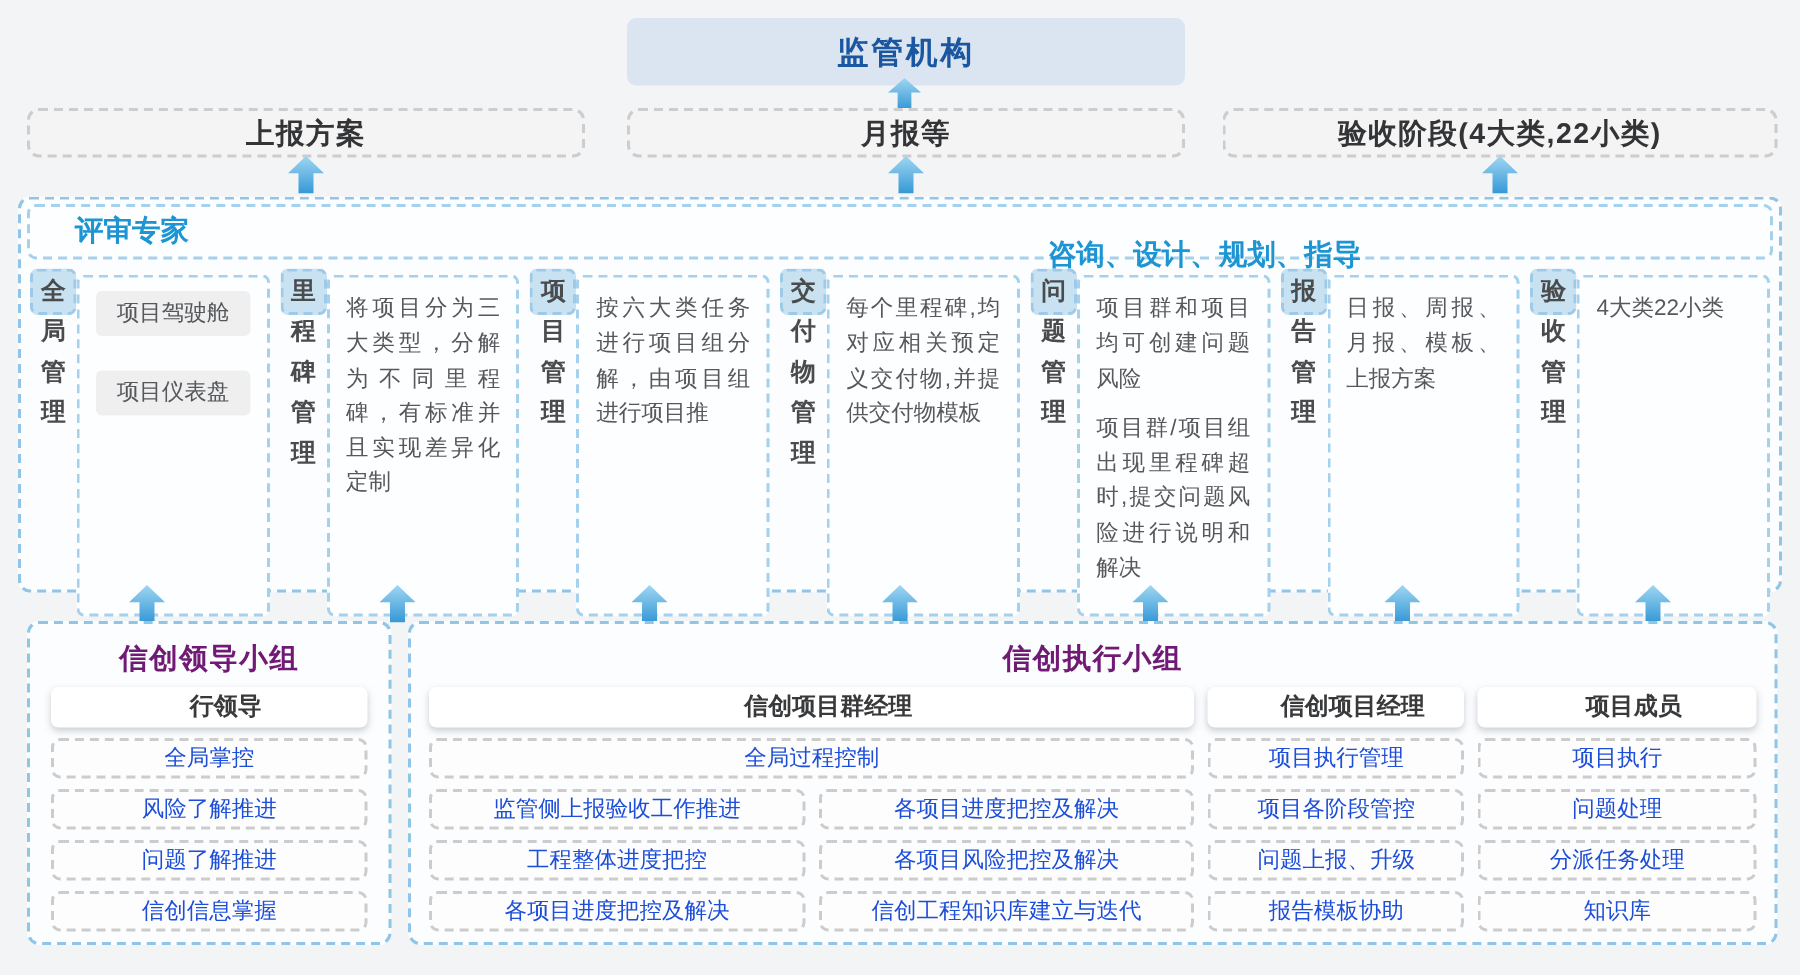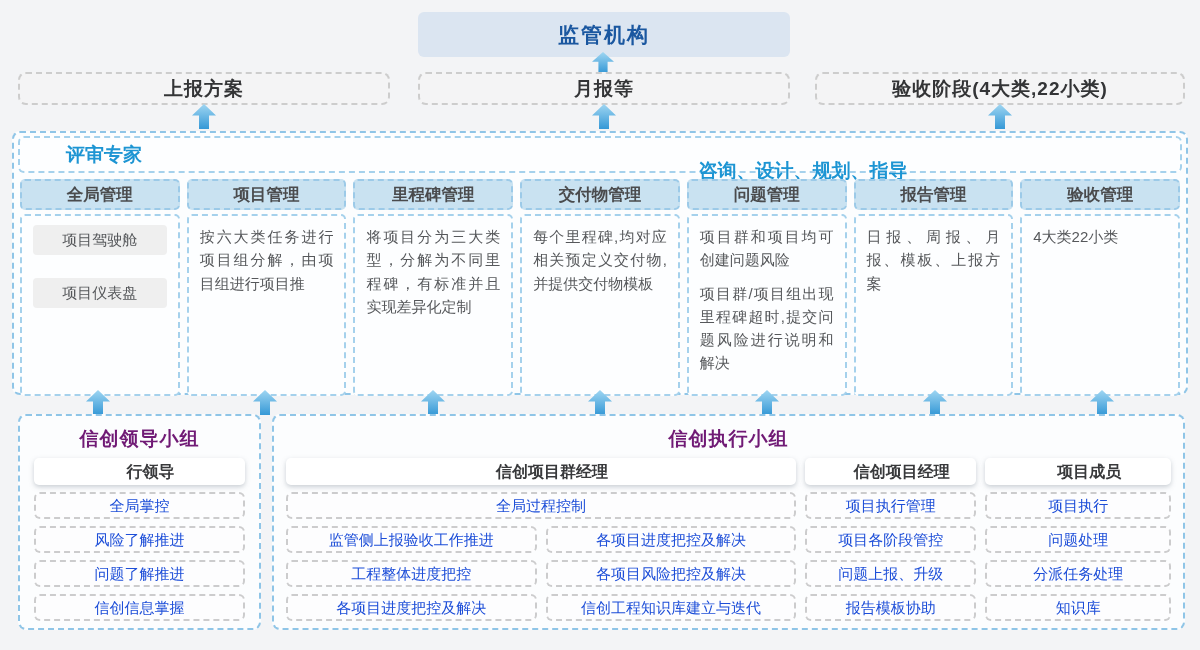--- a/index.html
+++ b/index.html
@@ -32,30 +32,30 @@
   
   .platform {
     position: absolute; left: 12px; top: 131px; width: 1176px; height: 264px;
     border: 2px dashed #8fc5e7; border-radius: 8px; background: #fcfdfe;
   }
   .plat-header {
     position: absolute; left: 4px; right: 4px; top: 3px; height: 37px;
     border: 2px dashed #a5d1ec; border-radius: 6px; background: #fdfeff;
   }
   .blue-title { font-size: 19px; font-weight: bold; color: #1d95d3; }
-  .expert-label  { position: absolute; left: 30px; top: 0; line-height: 33px; margin-left: 16px; }
+  .expert-label  { position: absolute; left: 30px; top: 0; line-height: 33px; }
   .advisory-label {
     position: absolute; left: 67.5%; top: 16px; line-height: 33px;
     transform: translateX(-50%); white-space: nowrap;
   }
   .modules {
     position: absolute; left: 6px; right: 6px; top: 46px; bottom: 6px;
     display: grid; grid-template-columns: repeat(7, 1fr); gap: 7px;
   }
-  .module { display: flex; flex-direction: column; }
+  .module { display: flex; flex-direction: row; }
   .module-header {
     flex: 0 0 31px; height: 31px;
     background: #c9e2f1; border: 2px dashed #9ccae8; border-radius: 5px;
     text-align: center; line-height: 27px;
     font-size: 16.5px; font-weight: bold; color: #4a4b4d;
   }
   .module-body {
     margin-top: 4px; flex: 1;
     border: 2px dashed #a5d1ec; border-radius: 5px; background: #fdfeff;
     padding: 9px 11px; font-size: 15px; color: #56585b;
@@ -143,30 +143,30 @@
 
       <div class="module">
         <div class="module-header">全局管理</div>
         <div class="module-body">
           <div class="tag">项目驾驶舱</div>
           <div class="tag">项目仪表盘</div>
         </div>
       </div>
 
       <div class="module">
+        <div class="module-header">里程碑管理</div>
+        <div class="module-body">
+          <p>将项目分为三大类型，分解为不同里程碑，有标准并且实现差异化定制</p>
+        </div>
+      </div>
+
+      <div class="module">
         <div class="module-header">项目管理</div>
         <div class="module-body">
           <p>按六大类任务进行项目组分解，由项目组进行项目推</p>
-        </div>
-      </div>
-
-      <div class="module">
-        <div class="module-header">里程碑管理</div>
-        <div class="module-body">
-          <p>将项目分为三大类型，分解为不同里程碑，有标准并且实现差异化定制</p>
         </div>
       </div>
 
       <div class="module">
         <div class="module-header">交付物管理</div>
         <div class="module-body">
           <p>每个里程碑,均对应相关预定义交付物,并提供交付物模板</p>
         </div>
       </div>
 

